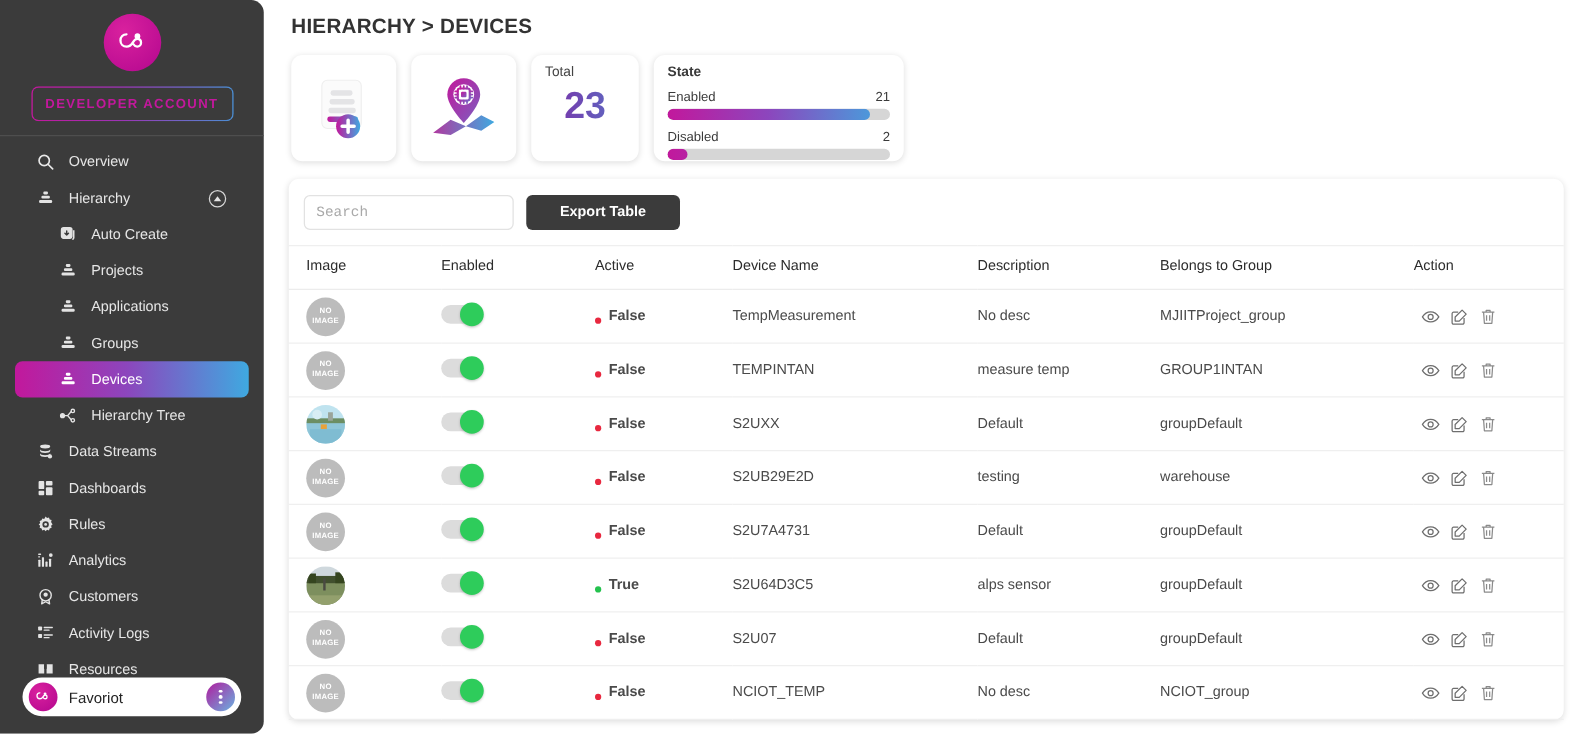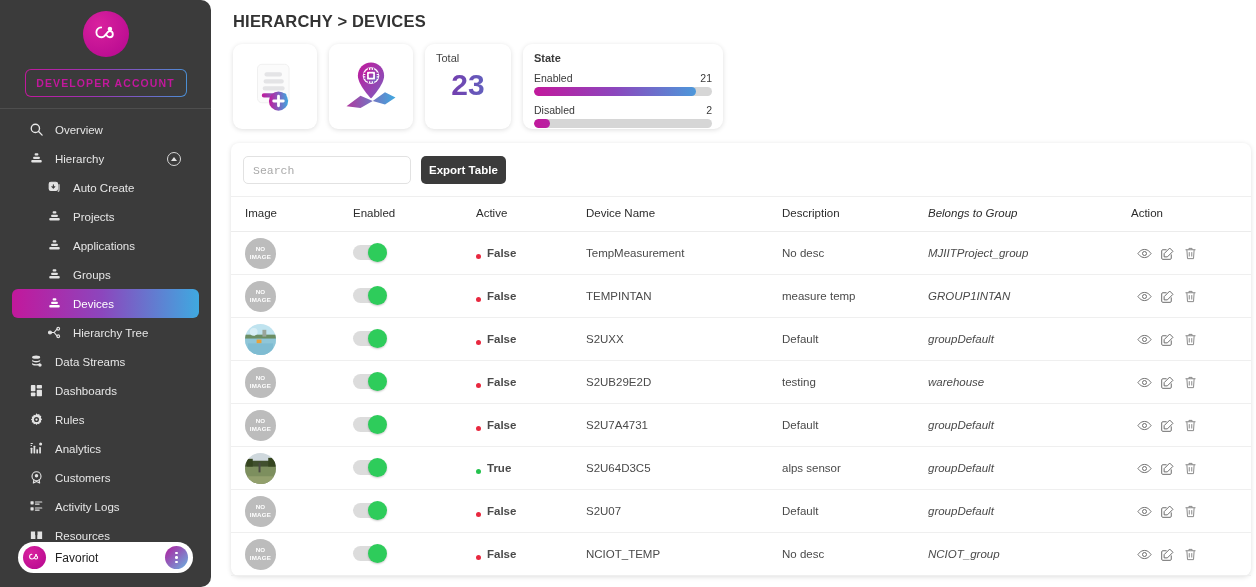--- a/index.html
+++ b/index.html
@@ -153,40 +153,40 @@
     width: 1020px;
   }
   .panel-top { padding: 13px 12px 12px 12px; display: flex; gap: 10px; align-items: center; }
   .search-box {
     width: 168px; height: 28px; border: 1px solid #e2e2e2; border-radius: 5px;
     padding: 0 9px; font-size: 11.5px; color: #333; outline: none;
     font-family: Liberation Mono, monospace; background:#fff;
   }
   .search-box::placeholder { color: #a9a9a9; }
   .export-btn {
-    height: 28px; padding: 0 8px; border: none; border-radius: 5px;
+    height: 28px; padding: 0 27px; border: none; border-radius: 5px;
     background: #3b3b3b; color: #fff; font-size: 11.5px; font-weight: bold;
     cursor: pointer; font-family: "Liberation Sans", sans-serif; text-align: right;
   }
 
   table { width: 100%; border-collapse: collapse; table-layout: fixed; }
   thead th {
     text-align: left; font-size: 11.5px; color: #2c2c2c; font-weight: normal;
     padding: 10px 0 12px 0; border-top: 1px solid #efefef; border-bottom: 1px solid #ececec;
   }
   tbody td {
     font-size: 11.5px; color: #4a4a4a; border-bottom: 1px solid #efefef;
     height: 43px; vertical-align: middle;
   }
   .col-img   { width: 122px; padding-left: 14px; }
   .col-en    { width: 123px; }
   .col-act   { width: 110px; }
   .col-name  { width: 196px; }
   .col-desc  { width: 146px; }
-  .col-grp   { width: 203px; font-style: italic; }
+  .col-grp   { width: 203px; }
   .col-action{ width: 120px; }
 
   .noimg {
     width: 31px; height: 31px; border-radius: 50%; background: #bcbcbc;
     color: #fff; font-size: 6.2px; font-weight: bold; letter-spacing: .2px;
     display: flex; flex-direction: column; align-items: center; justify-content: center;
     line-height: 1.25; text-align: center;
   }
   .photo { width: 31px; height: 31px; border-radius: 50%; overflow: hidden; display:block; }
   .photo svg { display: block; width: 31px; height: 31px; }

